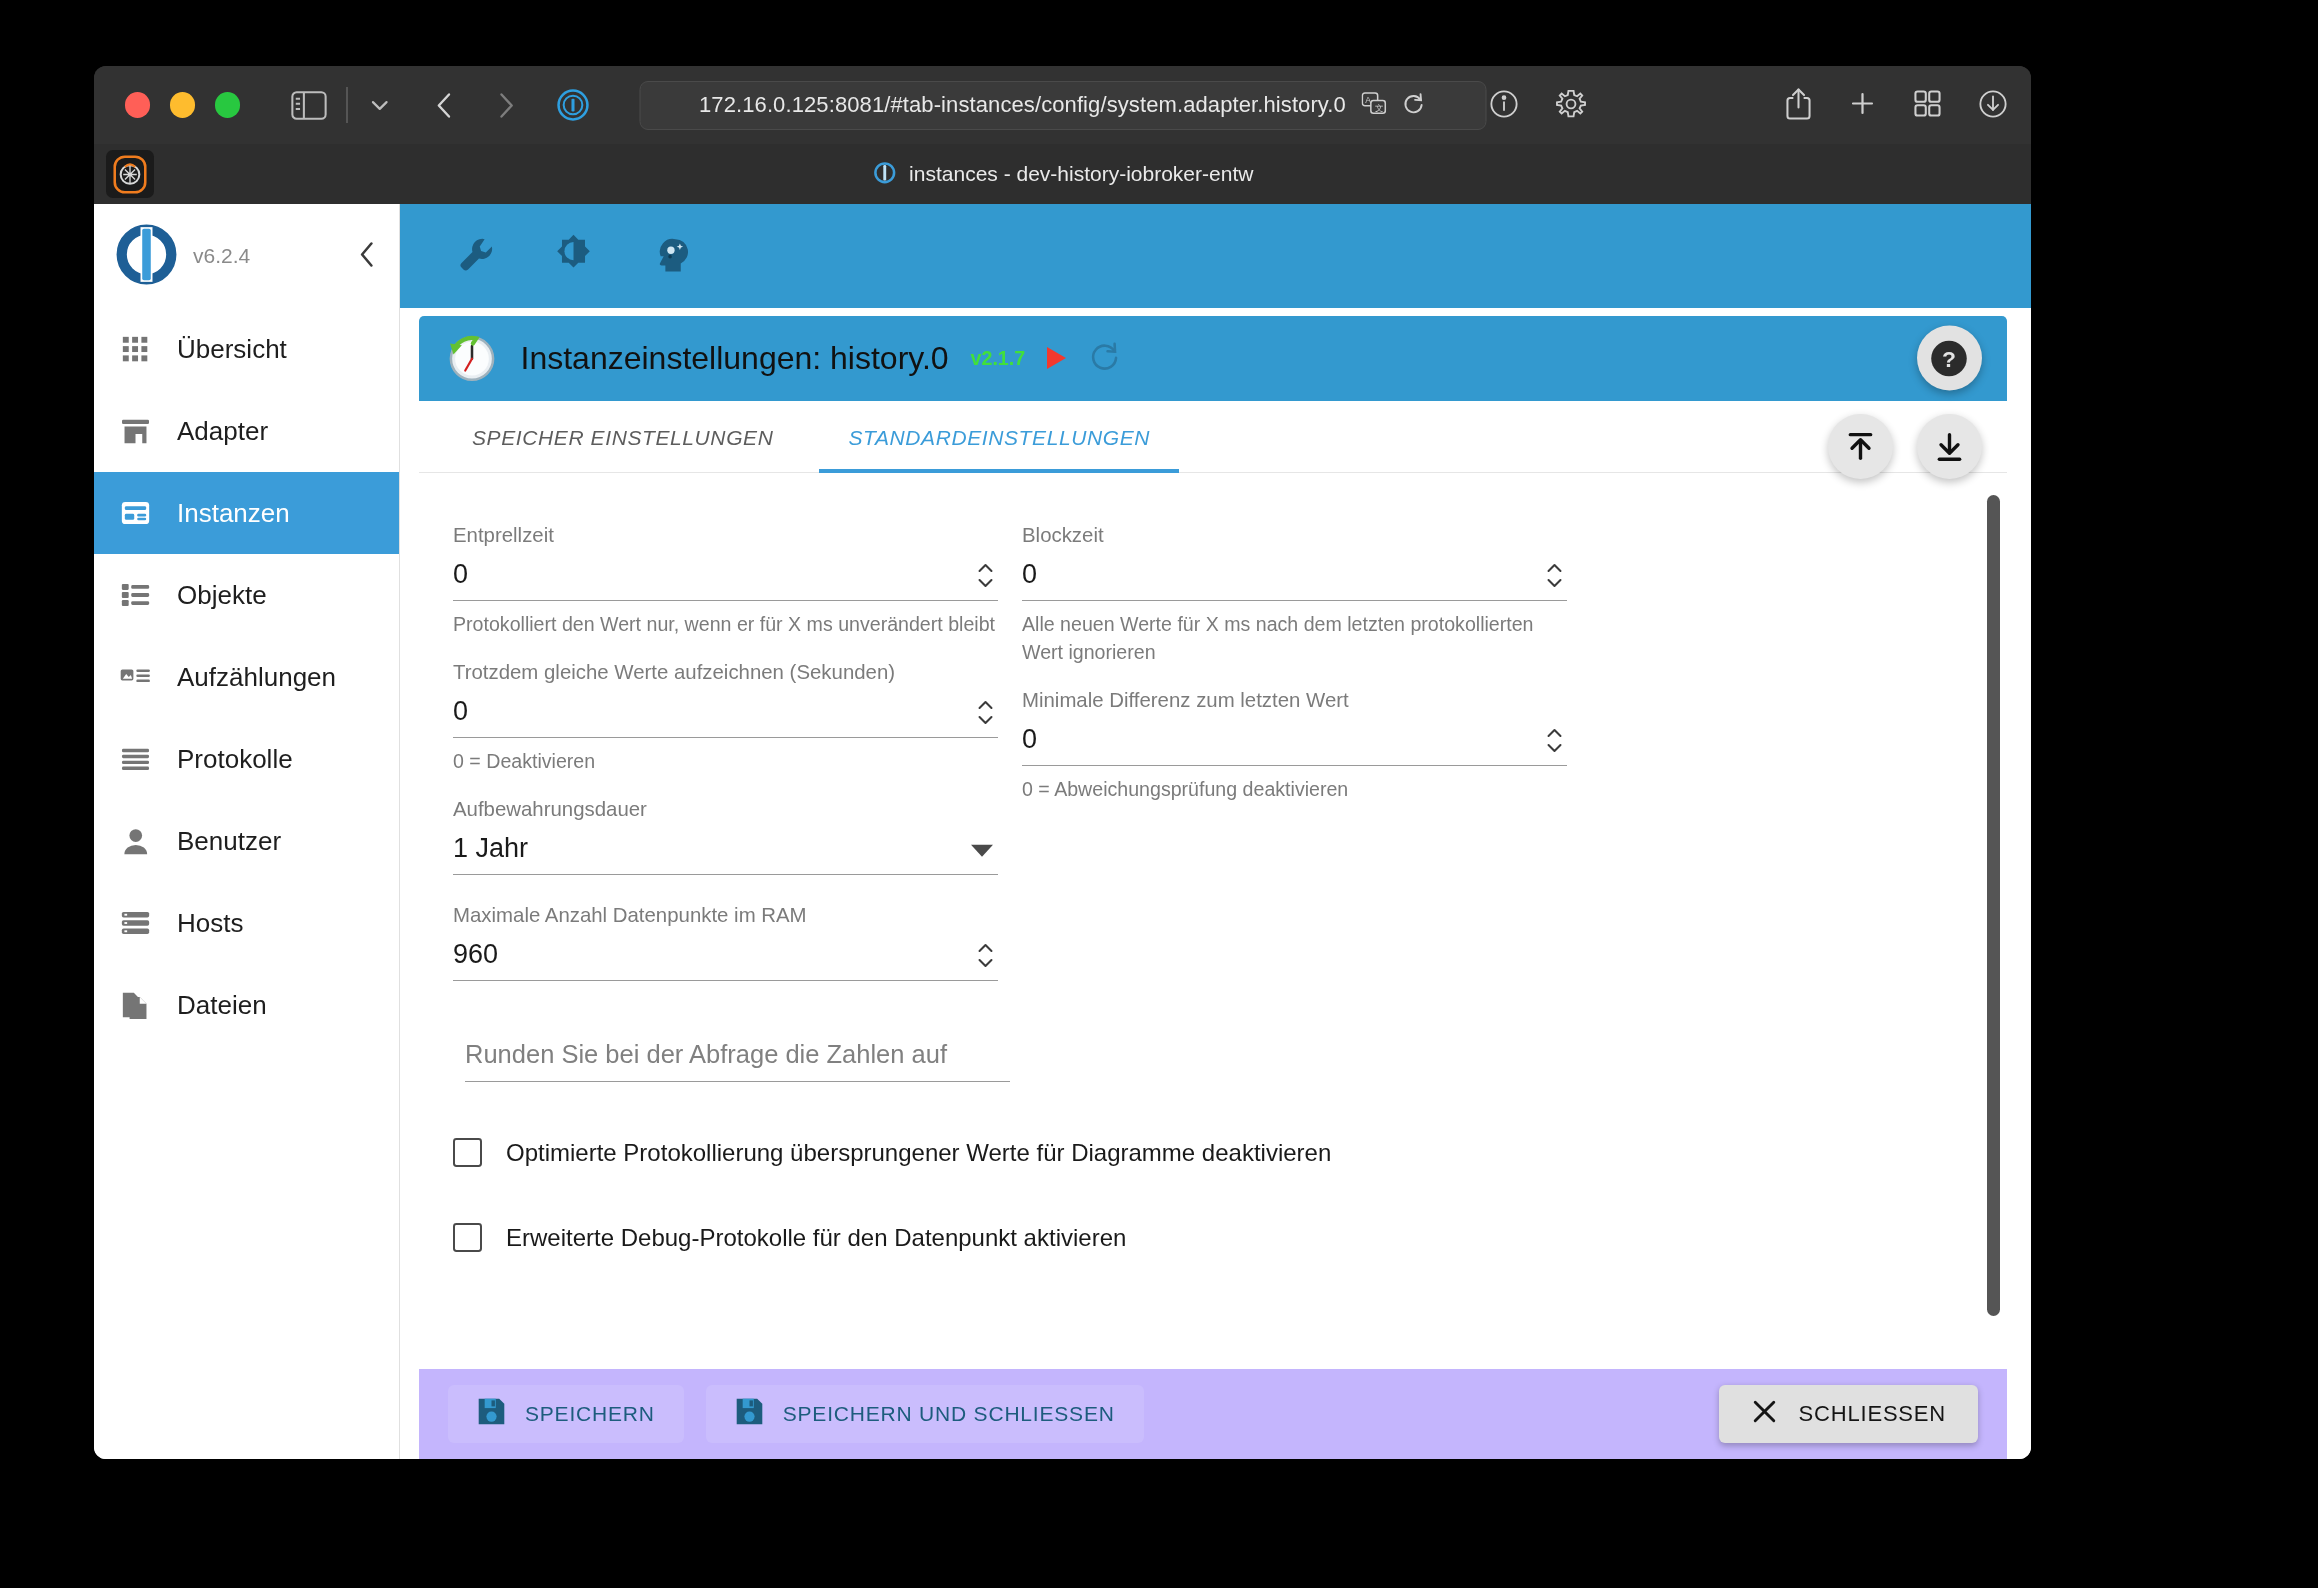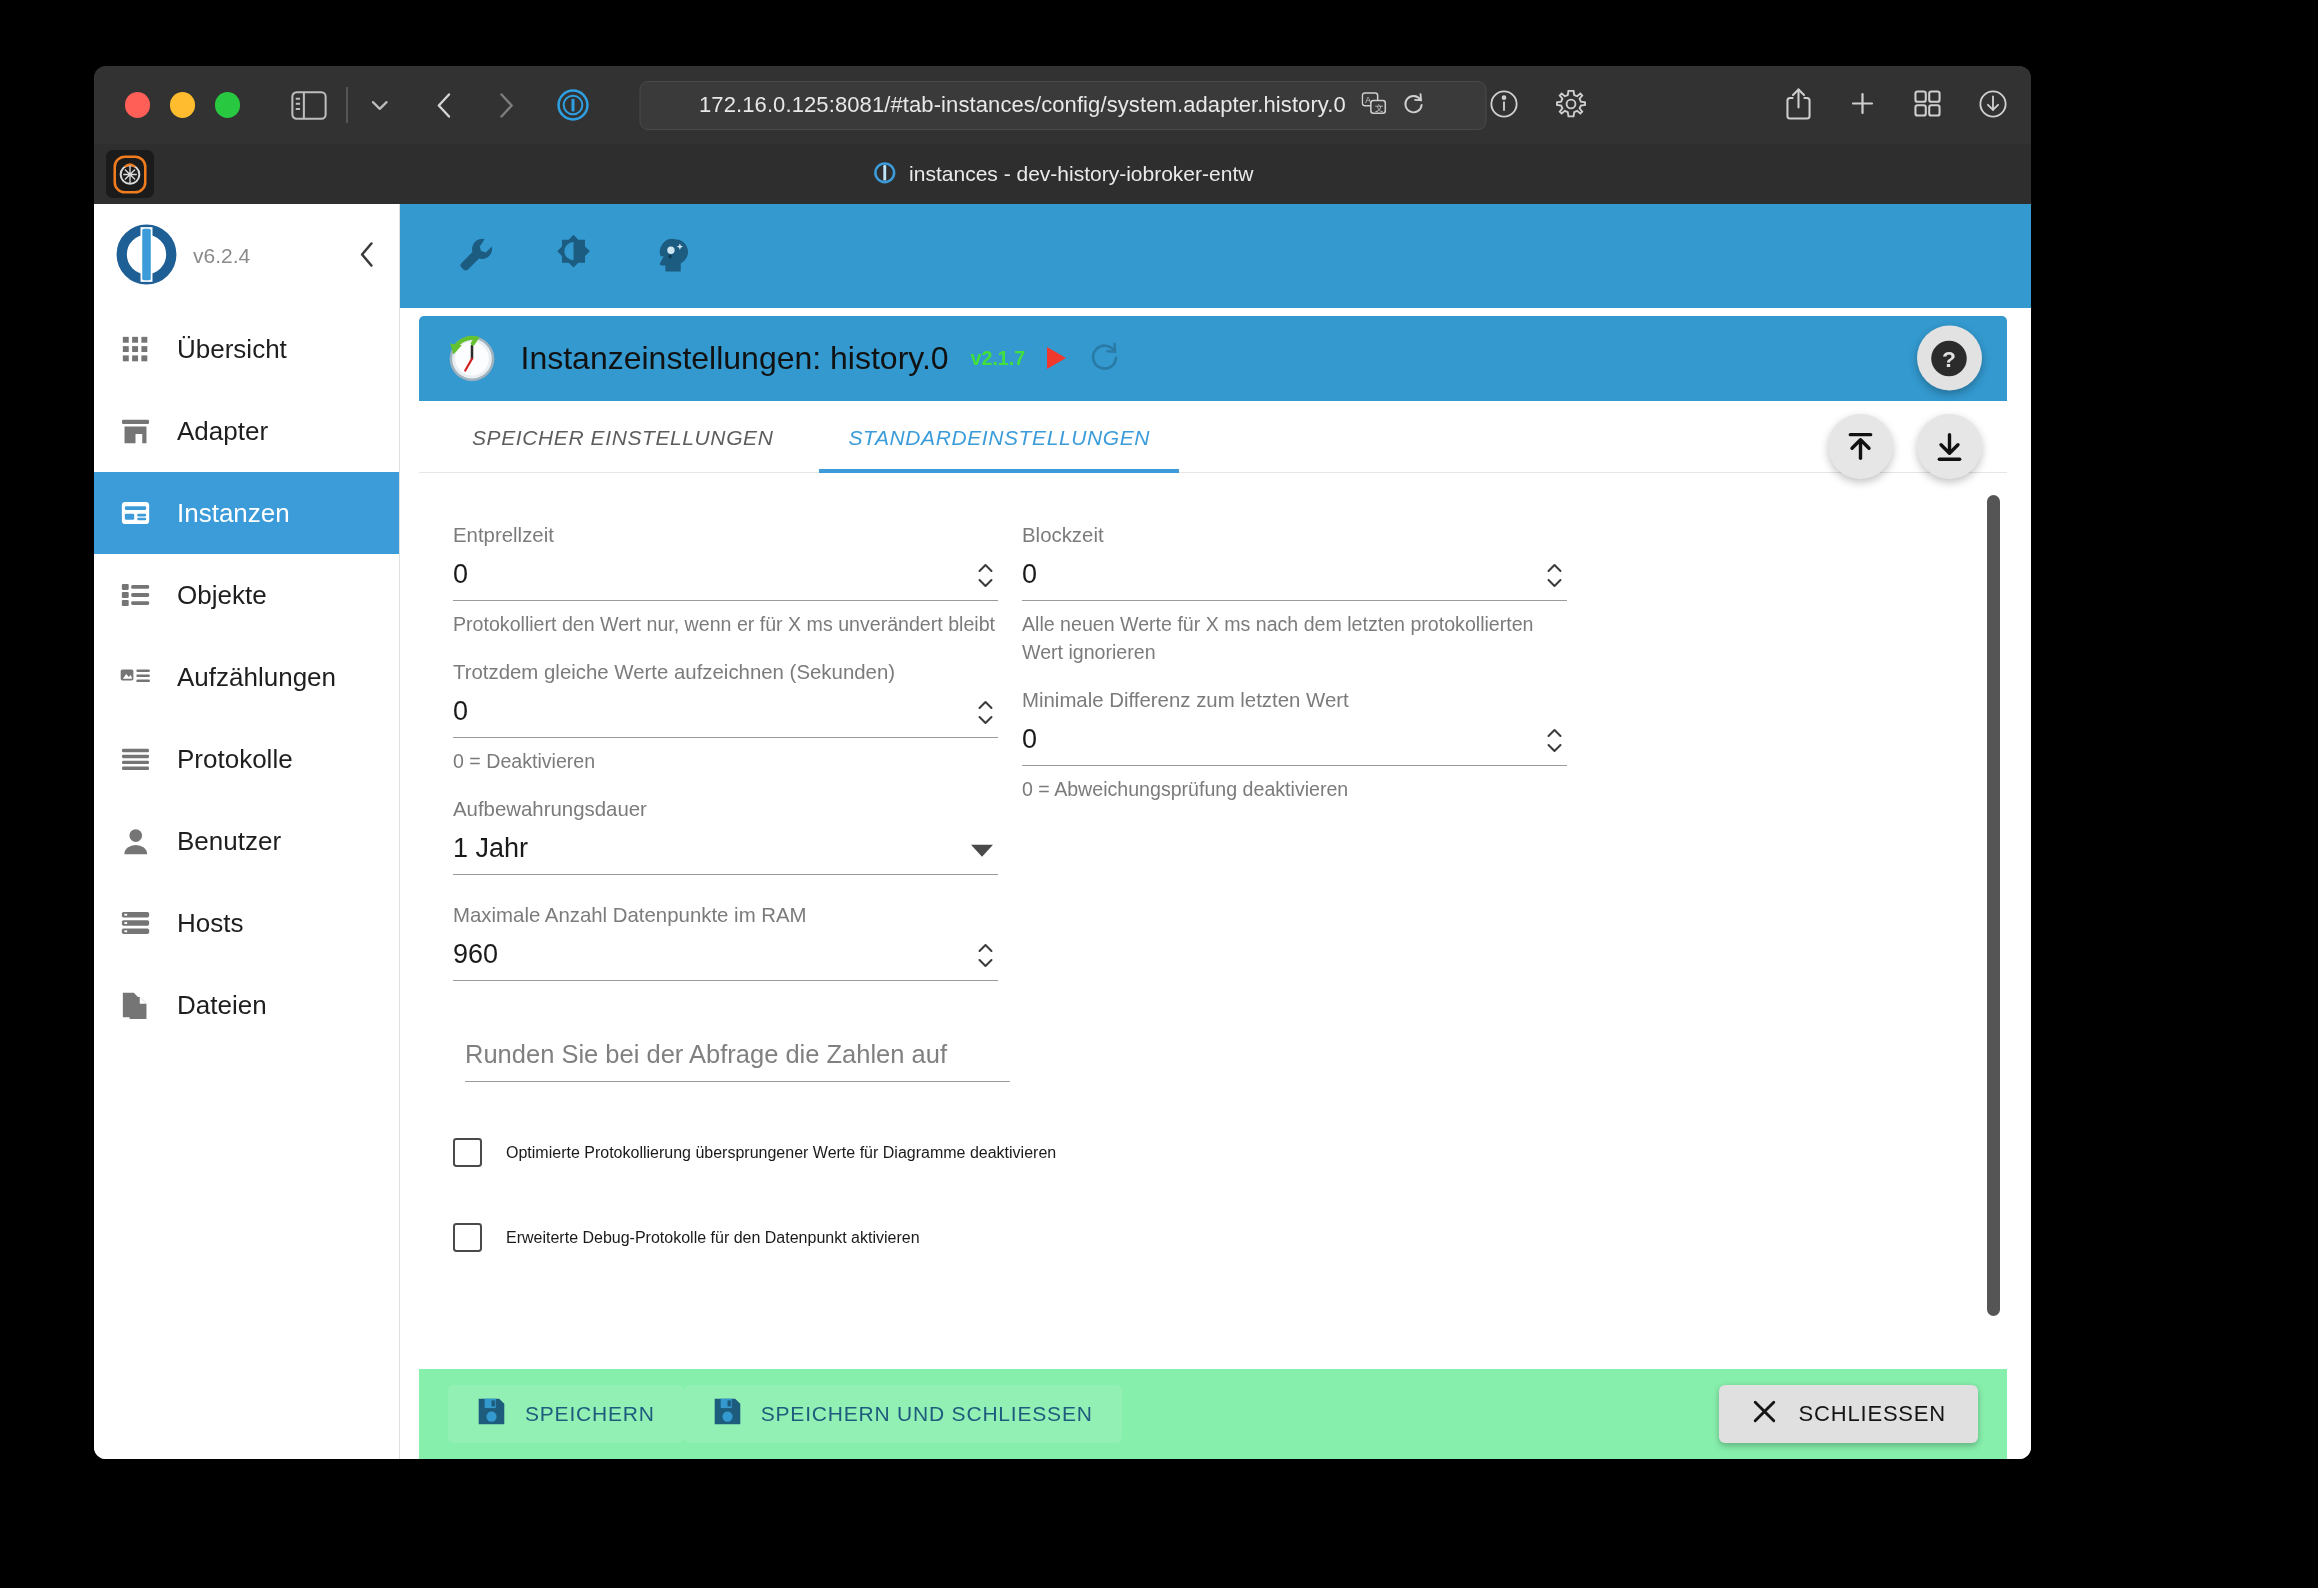--- a/index.html
+++ b/index.html
@@ -212,37 +212,37 @@
     padding-bottom: 12px;
     margin-left: 12px;
   }
   .placeholder-text { font-size: 25.5px; color: #808080; }
 
   .check-row { display: flex; align-items: center; gap: 24px; margin-top: 56px; }
   .checkbox {
     width: 29px; height: 29px; border: 2.6px solid #4a4a4a; border-radius: 3.4px;
     flex: 0 0 29px;
   }
-  .check-label { font-size: 16px; color: #1a1a1a; }
+  .check-label { font-size: 24px; color: #1a1a1a; }
 
   
   #content-scrollbar {
     position: absolute; right: 6.8px; top: 187px;
     width: 13.6px; height: 851px;
     background: transparent;
   }
   #content-scrollbar .thumb {
     width: 13.6px; height: 821px; background: #555; border-radius: 6.8px;
   }
 
   
   #bottom-bar {
     position: absolute; left: 0; right: 0; bottom: 0; height: 90px;
-    background: #86efac;
-    display: flex; align-items: center; padding: 0 29px; 
+    background: #c4b5fd;
+    display: flex; align-items: center; padding: 0 29px; gap: 22px;
   }
   .btn-save {
     height: 58px; padding: 0 29px; border-radius: 6px;
     background: rgba(255,255,255,.11);
     display: flex; align-items: center; gap: 19px;
     color: #1d5c7d; font-size: 21px; letter-spacing: 0.8px;
   }
   .btn-close {
     margin-left: auto;
     height: 58px; padding: 0 32px; border-radius: 6px;

